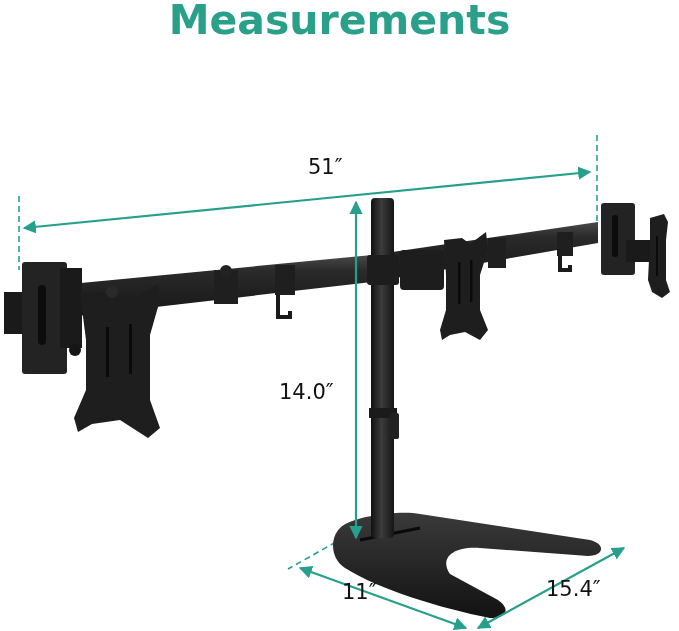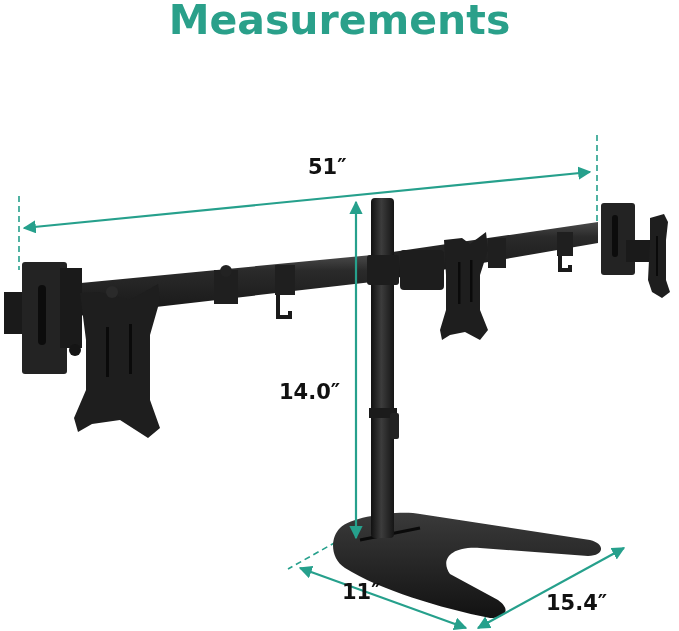--- a/index.html
+++ b/index.html
@@ -4,21 +4,21 @@
 <style>
   html, body { margin: 0; padding: 0; background: #ffffff; }
   body { width: 679px; height: 631px; position: relative; overflow: hidden; font-family: "DejaVu Sans", "Liberation Sans", sans-serif; }
   .title {
     position: absolute; left: 0; top: -4px; width: 679px; text-align: center;
     font-family: "DejaVu Sans", sans-serif; font-weight: bold; font-size: 41px;
     letter-spacing: 0px;
   }
   .dim-label {
     position: absolute; font-family: "DejaVu Sans", sans-serif; font-size: 21px;
-    font-weight: 700; color: #111111; white-space: nowrap;
+    font-weight: 400; color: #111111; white-space: nowrap;
   }
   svg.scene { position: absolute; left: 0; top: 0; }
 </style>
 </head>
 <body>
 
 <div class="title" style="color: rgb(42, 160, 138);">Measurements</div>
 
 <svg class="scene" width="679" height="631" viewBox="0 0 679 631">
   <defs>
@@ -103,13 +103,13 @@
 
   <line x1="356" y1="202" x2="356" y2="538" stroke="#26a08c" stroke-width="2.2" marker-start="url(#arrow)" marker-end="url(#arrow)"></line>
 
   <line x1="300" y1="568" x2="466" y2="628" stroke="#26a08c" stroke-width="2.2" marker-start="url(#arrow)" marker-end="url(#arrow)"></line>
   <line x1="478" y1="628" x2="624" y2="548" stroke="#26a08c" stroke-width="2.2" marker-start="url(#arrow)" marker-end="url(#arrow)"></line>
 </svg>
 
 <div class="dim-label" style="left:308px; top:155px;">51″</div>
 <div class="dim-label" style="left:279px; top:380px;">14.0″</div>
 <div class="dim-label" style="left:342px; top:580px;">11″</div>
-<div class="dim-label" style="left:546px; top:591px;">15.4″</div>
+<div class="dim-label" style="left:546px; top:577px;">15.4″</div>
 
 </body></html>

